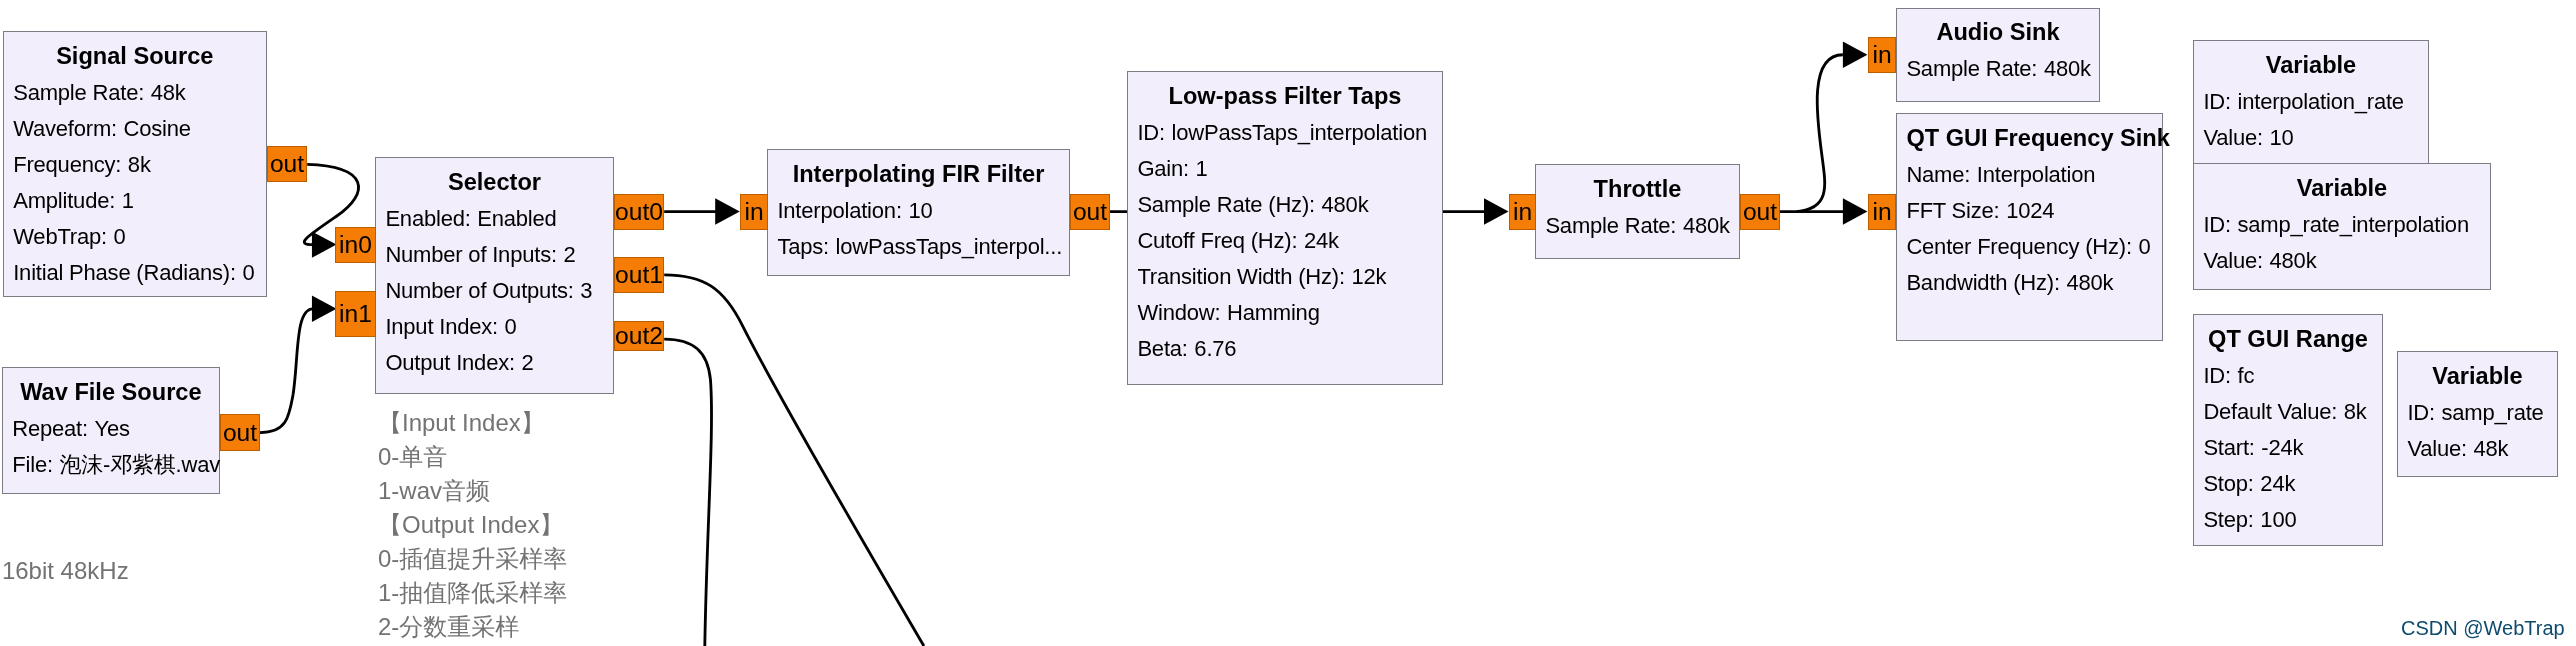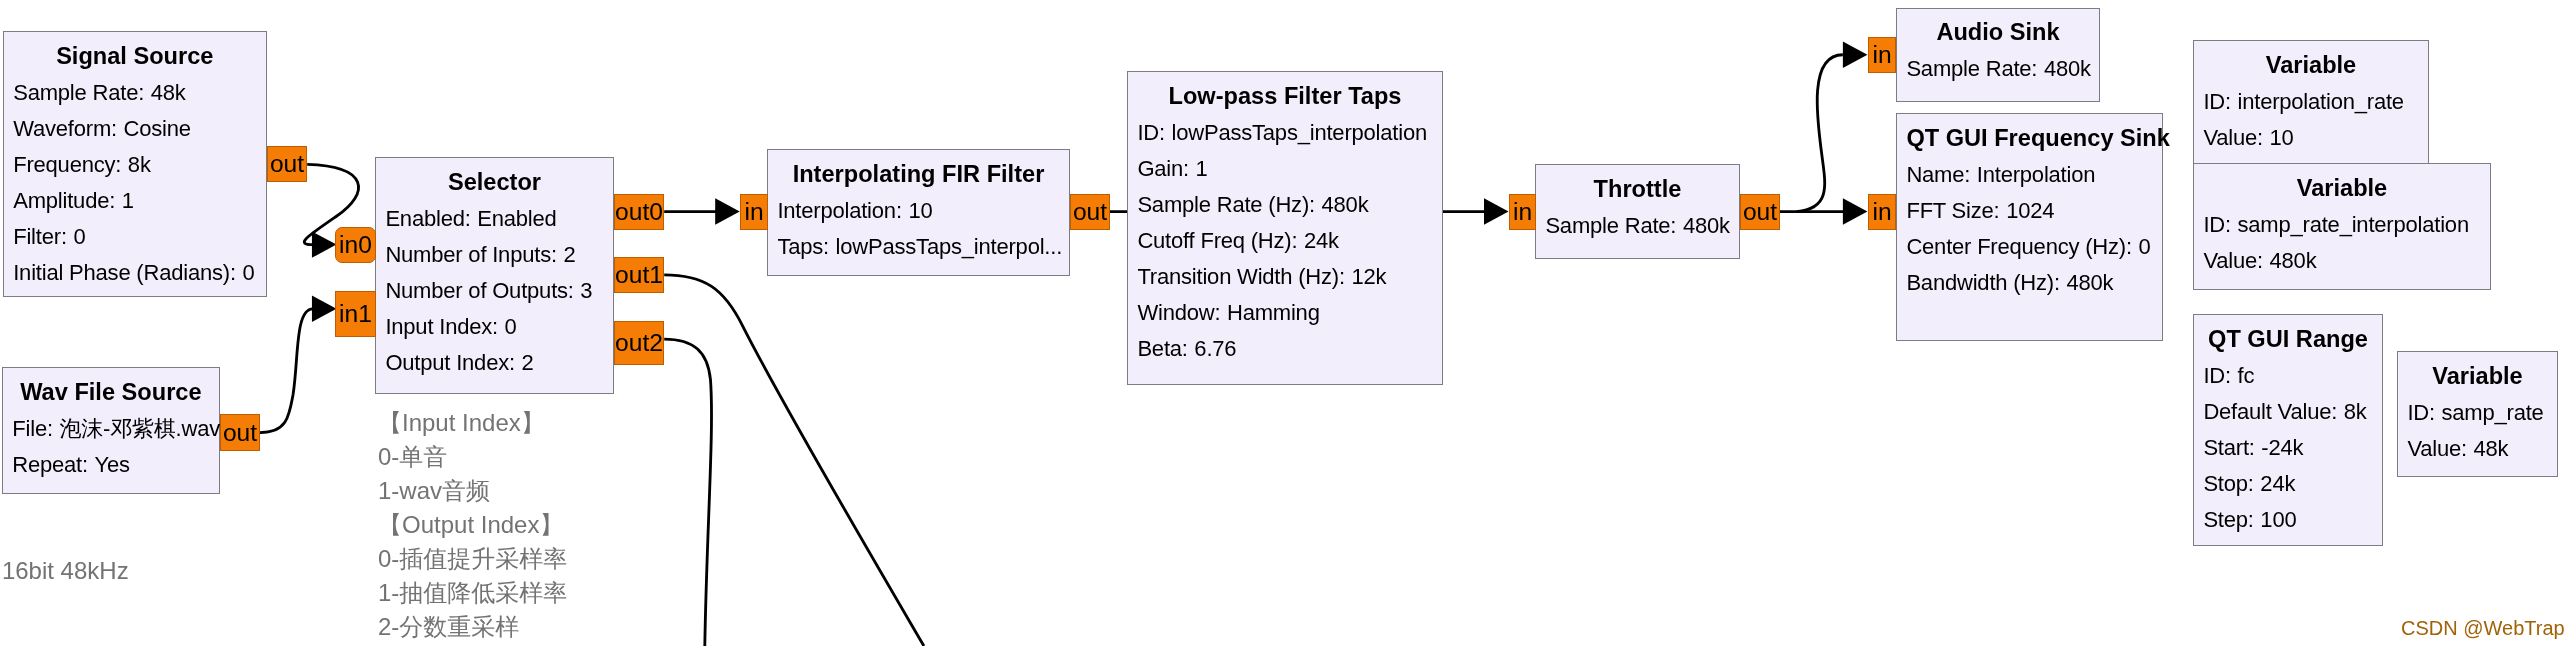--- a/index.html
+++ b/index.html
@@ -28,21 +28,21 @@
     background:#f57d05;border:1.9px solid #bb5e00;color:#000;
     font-size:24.6px;display:flex;align-items:center;justify-content:center;
     white-space:nowrap;
   }
   .annotation{
     position:absolute;z-index:2;color:#737373;font-size:24px;line-height:34px;
     white-space:nowrap;
   }
   .watermark{
     position:absolute;right:11.3px;bottom:5.7px;z-index:4;
-    color:#a16207;font-size:20px;
+    color:#0c4a6e;font-size:20px;
   }
 </style>
 </head>
 <body>
 
 <div class="canvas">
   <svg class="wires" width="2576" height="646" id="wire-layer" viewBox="0 0 2727 684">
       <path d="M 325 174 C 390 176 392 204 356 229 C 324 251 312 259 331 259"></path>
       <polygon points="356,259 330,245 330,273"></polygon>
       <path d="M 275 458 C 304 458 306 440 310 418 C 316 380 312 327 331 327"></path>
@@ -58,27 +58,27 @@
       <path d="M 1902 224 C 1938 221 1933 196 1929 166 C 1923 122 1915 58 1951 58"></path>
       <polygon points="1977,58 1951,44 1951,72"></polygon>
     </svg>
   <div id="blocks-layer">
       <div class="block" style="left: 2.8px; top: 31px; width: 264px; height: 266px;">
         <div class="block-title">Signal Source</div>
         <div class="param"><span class="plabel">Sample Rate:</span><span class="pvalue">48k</span></div>
         <div class="param"><span class="plabel">Waveform:</span><span class="pvalue">Cosine</span></div>
         <div class="param"><span class="plabel">Frequency:</span><span class="pvalue">8k</span></div>
         <div class="param"><span class="plabel">Amplitude:</span><span class="pvalue">1</span></div>
-        <div class="param"><span class="plabel">Filter:</span><span class="pvalue">0</span></div>
+        <div class="param"><span class="plabel">WebTrap:</span><span class="pvalue">0</span></div>
         <div class="param"><span class="plabel">Initial Phase (Radians):</span><span class="pvalue">0</span></div>
       </div>
       <div class="block" style="left: 1.9px; top: 367px; width: 218px; height: 127px;">
         <div class="block-title">Wav File Source</div>
+        <div class="param"><span class="plabel">Repeat:</span><span class="pvalue">Yes</span></div>
         <div class="param"><span class="plabel">File:</span><span class="pvalue">泡沫-邓紫棋.wav</span></div>
-        <div class="param"><span class="plabel">Repeat:</span><span class="pvalue">Yes</span></div>
       </div>
       <div class="block" style="left: 375px; top: 157px; width: 239px; height: 237px;">
         <div class="block-title">Selector</div>
         <div class="param"><span class="plabel">Enabled:</span><span class="pvalue">Enabled</span></div>
         <div class="param"><span class="plabel">Number of Inputs:</span><span class="pvalue">2</span></div>
         <div class="param"><span class="plabel">Number of Outputs:</span><span class="pvalue">3</span></div>
         <div class="param"><span class="plabel">Input Index:</span><span class="pvalue">0</span></div>
         <div class="param"><span class="plabel">Output Index:</span><span class="pvalue">2</span></div>
       </div>
       <div class="block" style="left: 767px; top: 149px; width: 303px; height: 127px;">
@@ -129,25 +129,25 @@
         <div class="param"><span class="plabel">Stop:</span><span class="pvalue">24k</span></div>
         <div class="param"><span class="plabel">Step:</span><span class="pvalue">100</span></div>
       </div>
       <div class="block" style="left: 2397px; top: 351px; width: 161px; height: 126px;">
         <div class="block-title">Variable</div>
         <div class="param"><span class="plabel">ID:</span><span class="pvalue">samp_rate</span></div>
         <div class="param"><span class="plabel">Value:</span><span class="pvalue">48k</span></div>
       </div>
       <div class="port" style="left: 267px; top: 146px; width: 40px; height: 36px;">out</div>
       <div class="port" style="left: 220px; top: 414px; width: 40px; height: 37px;">out</div>
-      <div class="port" style="left: 335px; top: 227px; width: 41px; height: 36px; border-radius: 7px;">in0</div>
+      <div class="port" style="left: 335px; top: 227px; width: 41px; height: 36px;">in0</div>
       <div class="port" style="left: 335px; top: 291px; width: 41px; height: 46px;">in1</div>
       <div class="port" style="left: 614px; top: 194px; width: 50px; height: 36px;">out0</div>
       <div class="port" style="left: 614px; top: 257px; width: 50px; height: 36px;">out1</div>
-      <div class="port" style="left: 614px; top: 321px; width: 50px; height: 44px;">out2</div>
+      <div class="port" style="left: 614px; top: 321px; width: 50px; height: 30px;">out2</div>
       <div class="port" style="left: 740px; top: 194px; width: 28px; height: 36px;">in</div>
       <div class="port" style="left: 1070px; top: 194px; width: 40px; height: 36px;">out</div>
       <div class="port" style="left: 1509px; top: 194px; width: 27px; height: 36px;">in</div>
       <div class="port" style="left: 1740px; top: 194px; width: 40px; height: 36px;">out</div>
       <div class="port" style="left: 1868px; top: 37px; width: 28px; height: 36px;">in</div>
       <div class="port" style="left: 1868px; top: 194px; width: 28px; height: 36px;">in</div>
       <div class="annotation" style="left: 1.9px; top: 506px; margin-top: 48px;">
         <div>16bit 48kHz</div>
       </div>
       <div class="annotation" style="left: 378px; top: 406px;">

